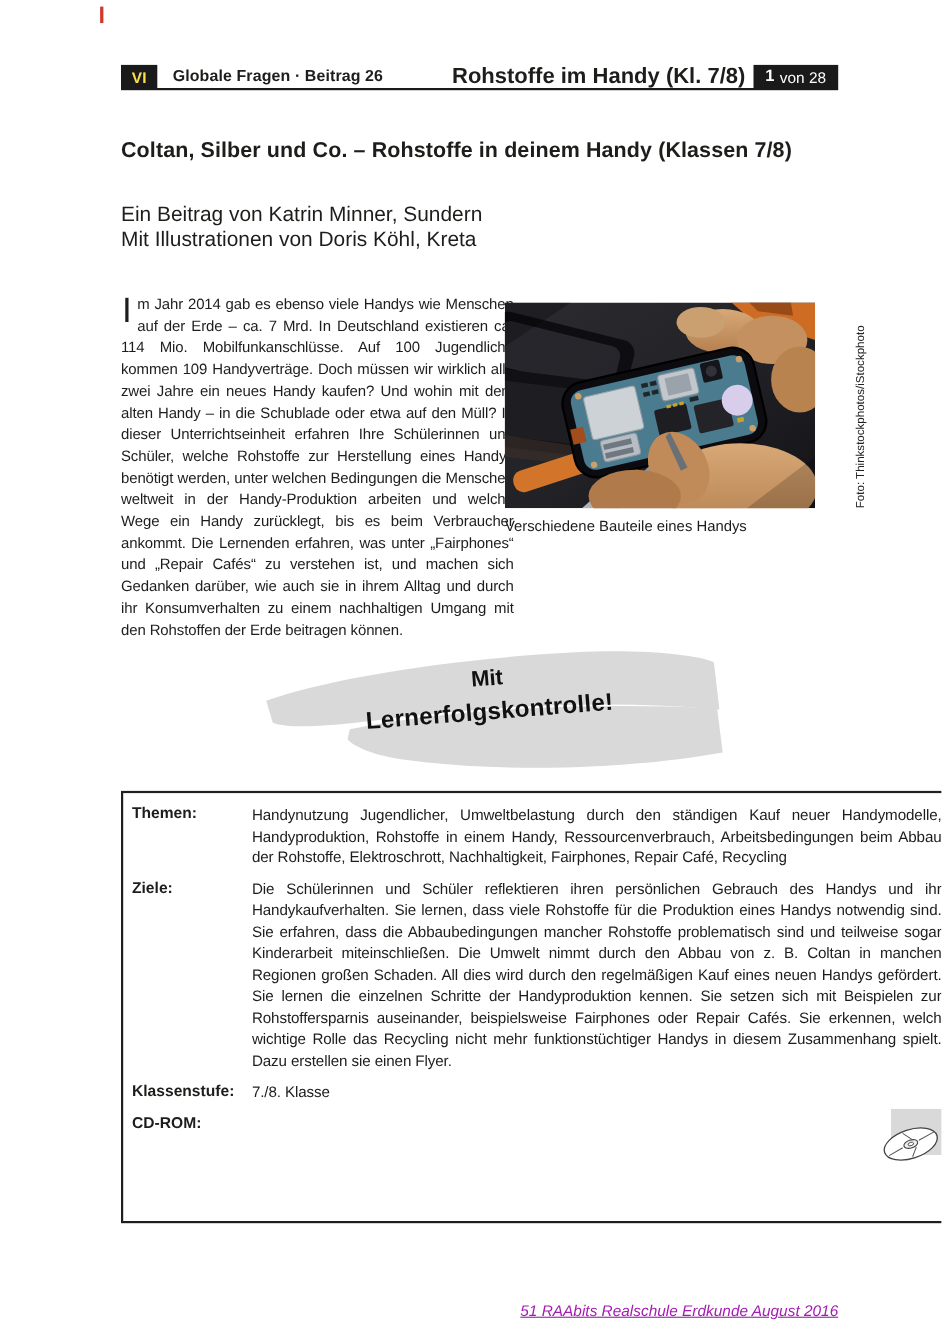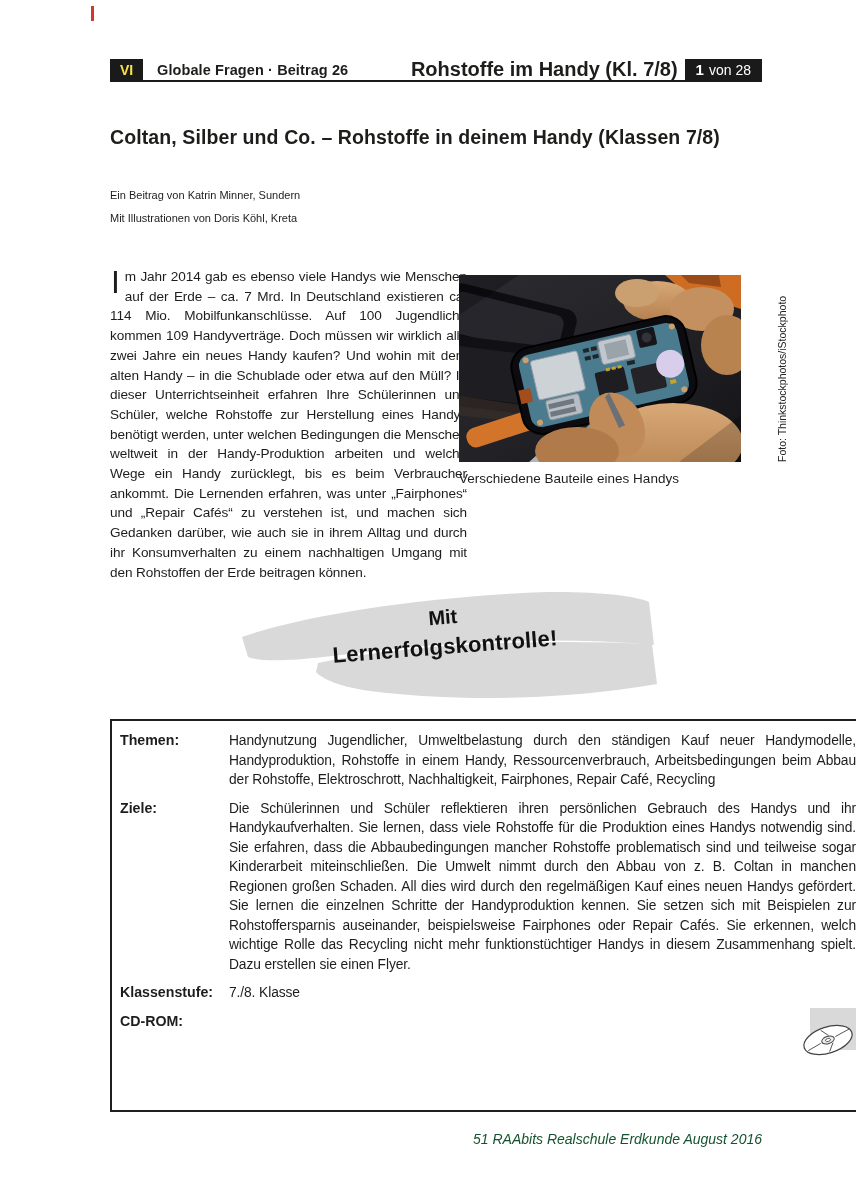--- a/index.html
+++ b/index.html
@@ -21,21 +21,21 @@
     border-bottom:2px solid #1a1a1a;
   }
   .vi-box { width:33px; background:#1a1a1a; color:#fde047; font-weight:bold; font-size:14px;
     display:flex; align-items:center; justify-content:center; }
   .header-left { margin-left:14px; font-weight:bold; font-size:14.5px; align-self:center; letter-spacing:0.1px; }
   .header-right { margin-left:auto; font-weight:bold; font-size:20px; align-self:center; padding-right:7px; }
   .page-box { background:#1a1a1a; color:#fff; font-size:14px; display:flex; align-items:center; padding:0 11px; }
   .page-box .num { font-weight:bold; margin-right:5px; font-size:15px; }
 
   .doc-title { position:absolute; left:110px; top:126px; width:660px; font-size:19.5px; font-weight:bold; letter-spacing:0.1px; }
-  .byline { position:absolute; left:110px; top:184px; font-size:11px; line-height:23px; }
+  .byline { position:absolute; left:110px; top:184px; font-size:19px; line-height:23px; }
 
   
   .intro {
     position:absolute; left:110px; top:267px; width:357px;
     font-size:13.6px; line-height:19.7px; text-align:justify; letter-spacing:-0.1px;
   }
   .dropcap { float:left; font-size:32px; line-height:27px; padding:2px 5px 0 1px; }
 
   .figure { position:absolute; left:459px; top:275px; width:318px; }
   .figure svg { display:block; }
@@ -65,21 +65,21 @@
     display:flex; flex-direction:column; gap:9px;
     overflow:hidden;
   }
   .info-row { display:grid; grid-template-columns:101px 1fr; column-gap:8px; }
   .info-label { font-weight:bold; font-size:14.2px; line-height:19.5px; }
   .info-text { font-size:13.8px; line-height:19.5px; text-align:justify; letter-spacing:-0.1px; padding-right:2px; }
   .info-text.plain { text-align:left; }
   .cd-cell { position:relative; padding-right:70px; }
   .cd-icon { position:absolute; right:-4px; top:-4px; }
 
-  .footer { position:absolute; right:94px; top:1131px; font-style:italic; font-size:14px; color:#14532d; }
+  .footer { position:absolute; right:94px; top:1183px; font-style:italic; font-size:14px; color:#a21caf;text-decoration:underline; }
 </style>
 </head>
 <body>
 
 <div class="page">
 
   <div class="crop-mark"></div>
 
   <div class="page-header">
     <div class="vi-box">VI</div>

